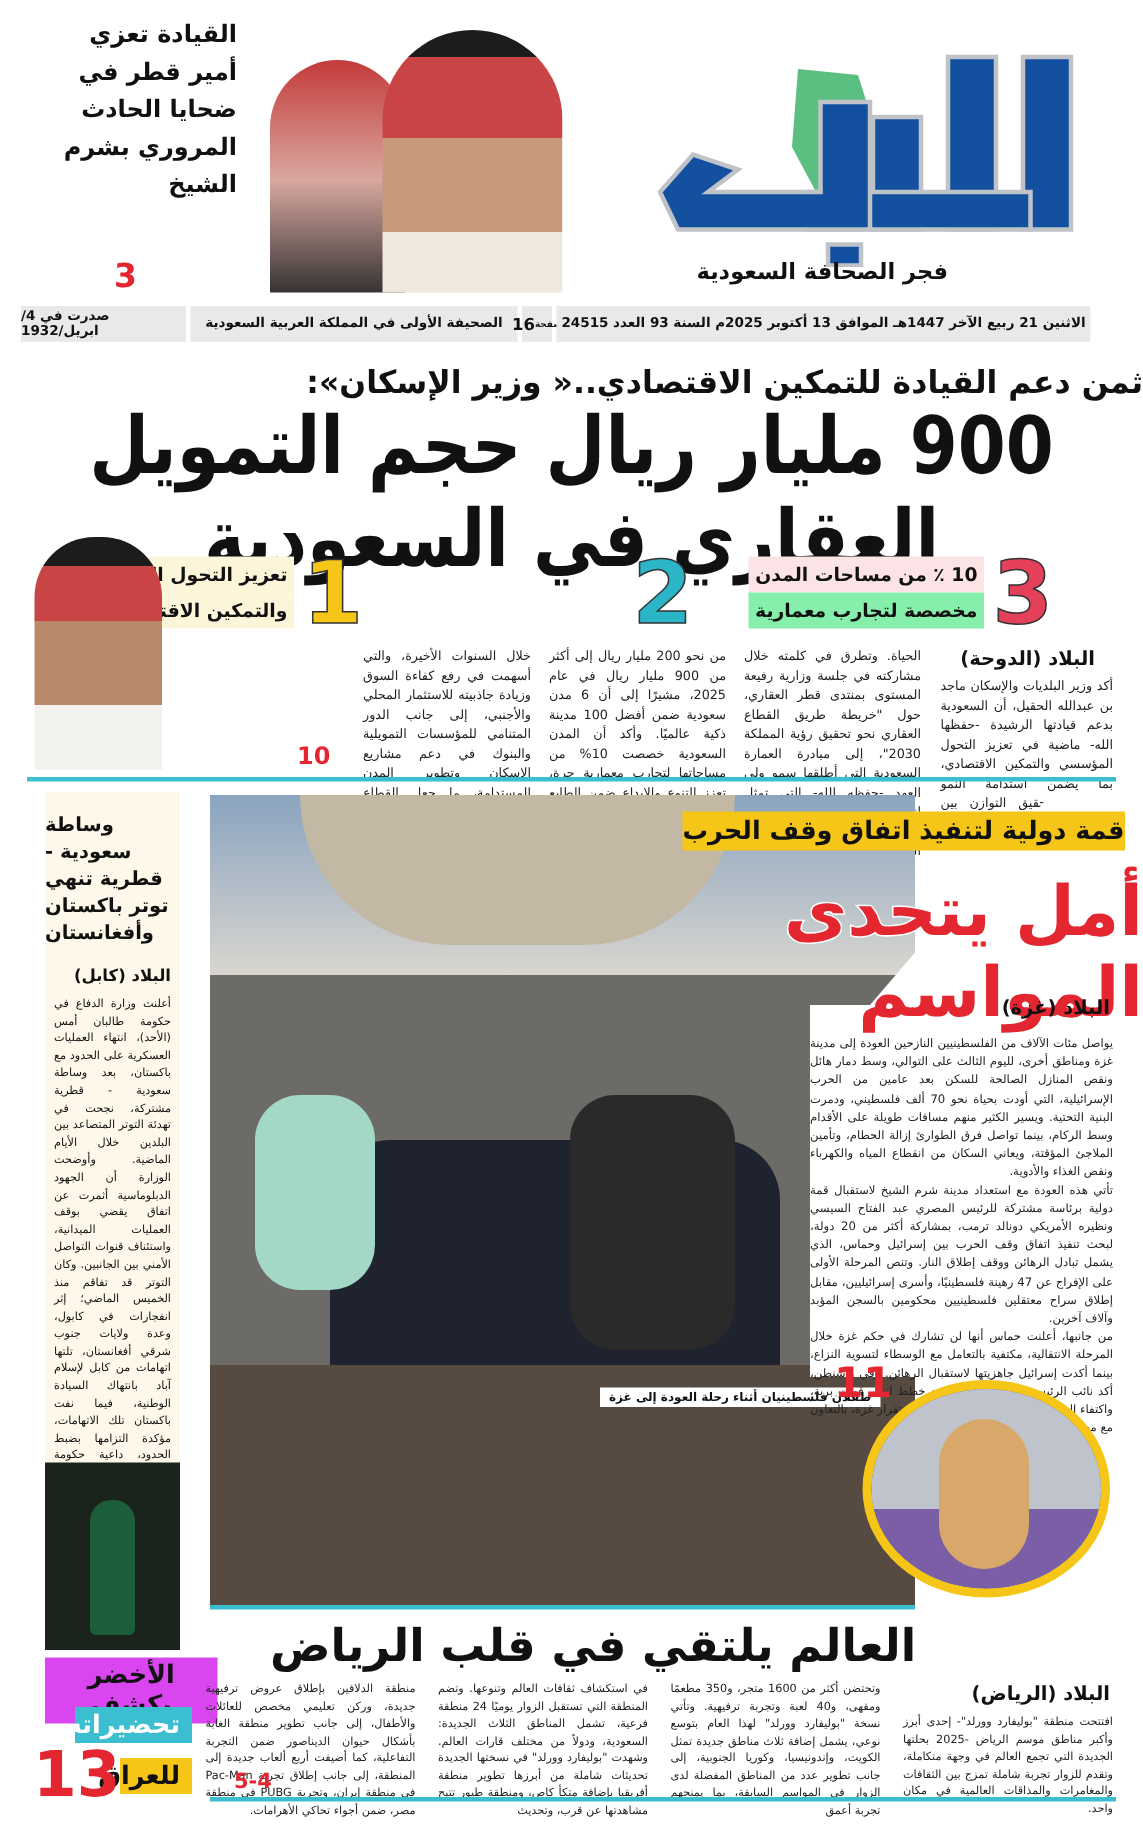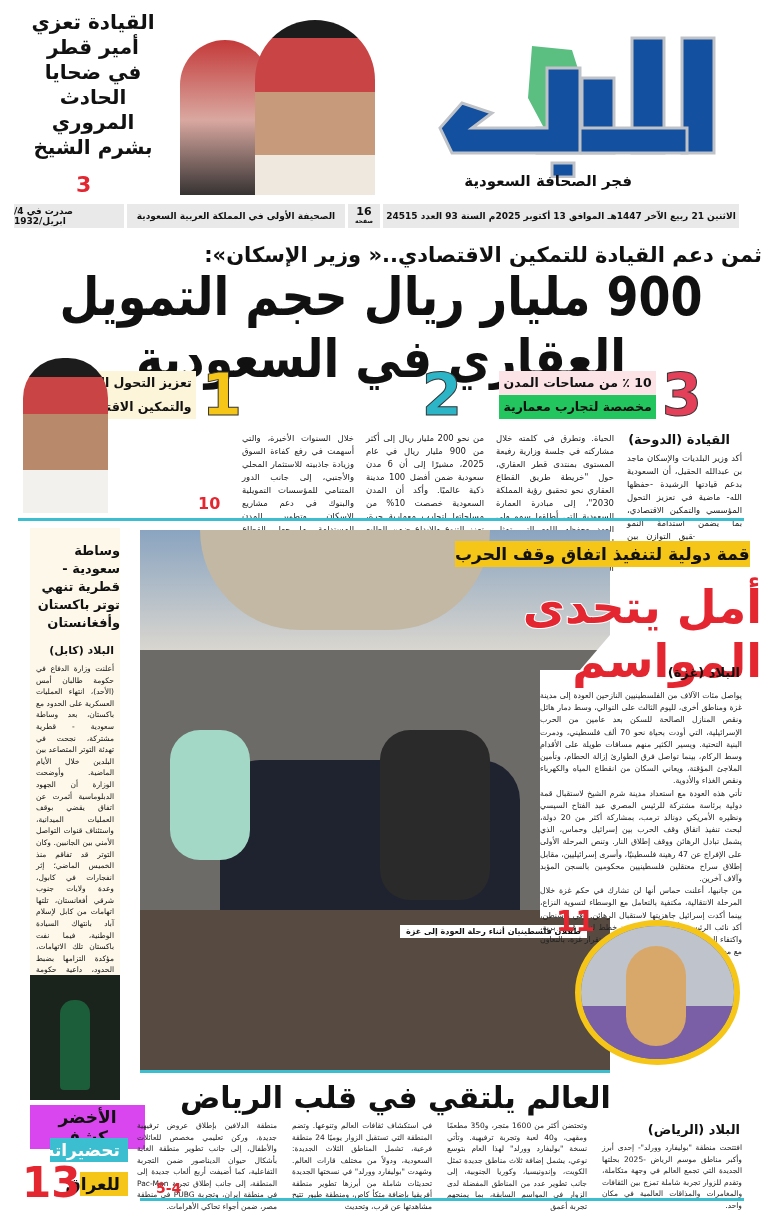--- a/index.html
+++ b/index.html
@@ -1,41 +1,41 @@
 <!DOCTYPE html>
 <html><head>
 <meta charset="utf-8">
 <style>
 *{box-sizing:border-box;margin:0;padding:0}
 body{width:762px;height:1226px;background:#fff;font-family:"DejaVu Sans",sans-serif;direction:rtl;position:relative;overflow:hidden;color:#111}
 .abs{position:absolute}
 
 #logo{right:40px;top:28px;width:290px;height:150px}
 #tagline{right:130px;top:172px;font-size:15px;font-weight:bold;color:#111;direction:rtl}
-#lead-head{left:28px;top:10px;width:130px;font-size:20px;font-weight:bold;line-height:25px;text-align:center;color:#111}
+#lead-head{left:28px;top:10px;width:130px;font-size:16px;font-weight:bold;line-height:25px;color:#111}
 #lead-num{left:76px;top:172px;font-size:22px;font-weight:bold;color:#e3262f}
 #royals{left:170px;top:10px;width:205px;height:185px;overflow:hidden}
 
 #datebar{left:14px;top:204px;width:734px;height:24px;display:flex;direction:ltr;font-size:9px;font-weight:bold}
 .dseg{background:#e9e9e9;height:24px;display:flex;align-items:center;justify-content:center;margin-right:3px}
 
 #kicker{left:0;width:762px;top:243px;font-size:21px;font-weight:bold}
 #mainhead{left:0;width:762px;top:274px;text-align:center;font-size:46px;font-weight:900;letter-spacing:-1px;font-family:"DejaVu Sans",sans-serif;transform:scaleY(1.15)}
 
 .hl{top:365px;height:60px;display:flex;align-items:center;gap:6px}
 .hl-num{font-size:58px;font-weight:900;line-height:1;-webkit-text-stroke:1px #333}
 .hl-text{font-size:12.5px;font-weight:bold;line-height:24px}
 .hl-text span{display:block;padding:0 4px}
 
 .col{font-size:8.5px;line-height:13px;text-align:justify;color:#222}
 .byline{font-size:13px;font-weight:bold;color:#111}
 .rule{height:3px;background:#3bbfd0}
 
 #sidebar{left:30px;top:528px;width:90px;height:480px;background:#fdf8e9}
-#side-head{font-size:13px;font-weight:bold;text-align:right;line-height:18px;padding-top:14px}
+#side-head{font-size:13px;font-weight:bold;text-align:left;line-height:18px;padding-top:14px}
 #side-by{font-size:11px;font-weight:bold;margin:12px 6px 6px}
 #side-body{font-size:7.5px;line-height:11.6px;padding:0 6px;text-align:justify}
 #side-num{font-size:18px;font-weight:bold;color:#e3262f;text-align:center}
 #player{left:30px;top:975px;width:90px;height:125px;background:#1b231d;overflow:hidden}
 
 .sp{position:absolute;font-weight:bold;font-size:17px;padding:2px 8px}
 
 #photo{left:140px;top:530px;width:470px;height:540px;overflow:hidden;background:#6d6b67}
 #kicker2{left:455px;top:541px;background:#f5c518;font-size:17px;font-weight:bold;padding:3px 0}
 #gaza-head{left:330px;top:580px;font-size:46px;font-weight:900;color:#e3262f;-webkit-text-stroke:2px #fff;paint-order:stroke}
@@ -68,53 +68,53 @@
 <div class="abs" id="royals">
   <div style="position:absolute;left:10px;top:30px;width:90px;height:160px;border-radius:45px 45px 0 0;background:linear-gradient(#c43a3a,#d9a8a0 50%,#2b2b2b)"></div>
   <div style="position:absolute;left:85px;top:10px;width:120px;height:180px;border-radius:60px 60px 0 0;background:linear-gradient(#1c1c1c 0 10%,#c94545 10% 40%,#c79a7c 40% 75%,#efe8df 75%)"></div>
 </div>
 <div class="abs" id="lead-head">القيادة تعزي أمير قطر في ضحايا الحادث المروري بشرم الشيخ</div>
 <div class="abs" id="lead-num">3</div>
 
 <div class="abs" id="datebar">
   <div class="dseg" style="width:110px">صدرت في 4/ابريل/1932</div>
   <div class="dseg" style="width:218px">الصحيفة الأولى في المملكة العربية السعودية</div>
-  <div class="dseg" style="width:32px;flex-direction:column;line-height:9px">
+  <div class="dseg" style="width:20px;flex-direction:row;line-height:9px">
     <span style="font-size:11px">16</span>
     <span style="font-size:6px">صفحة</span>
   </div>
   <div class="dseg" style="width:356px;direction:rtl">الاثنين 21 ربيع الآخر 1447هـ الموافق 13 أكتوبر 2025م السنة 93 العدد 24515</div>
 </div>
 
 <div class="abs" id="kicker">ثمن دعم القيادة للتمكين الاقتصادي..« وزير الإسكان»:</div>
 <div class="abs" id="mainhead">900 مليار ريال حجم التمويل العقاري في السعودية</div>
 
 <div class="abs hl" style="right:60px">
   <div class="hl-num" style="color:#e4405a">3</div>
   <div class="hl-text">
     <span style="background:#fbe3e6">10 ٪ من مساحات المدن</span>
-    <span style="background:#22c55e">مخصصة لتجارب معمارية</span>
+    <span style="background:#86efac">مخصصة لتجارب معمارية</span>
   </div>
 </div>
 <div class="abs hl" style="right:300px">
   <div class="hl-num" style="color:#2cb5c6">2</div>
 </div>
 <div class="abs hl" style="right:520px">
   <div class="hl-num" style="color:#f5c518">1</div>
   <div class="hl-text">
     <span style="background:#fdf5d9">تعزيز التحول المؤسسي</span>
     <span style="background:#fdf5d9">والتمكين الاقتصادي</span>
   </div>
 </div>
 
 <div class="abs" style="left:18px;top:358px;width:95px;height:155px;overflow:hidden">
   <div style="position:absolute;left:5px;top:0;width:85px;height:160px;border-radius:40px 40px 0 0;background:linear-gradient(#1c1c1c 0 12%,#c94545 12% 35%,#b88a6b 35% 70%,#f3f1ee 70%)"></div>
 </div>
 
-<div class="abs byline" style="right:32px;top:432px">القيادة (الدوحة)</div>
+<div class="abs byline" style="right:32px;top:432px">البلاد (الدوحة)</div>
 <div class="abs col" style="right:20px;top:452px;width:115px">أكد وزير البلديات والإسكان ماجد بن عبدالله الحقيل، أن السعودية بدعم قيادتها الرشيدة -حفظها الله- ماضية في تعزيز التحول المؤسسي والتمكين الاقتصادي، بما يضمن استدامة النمو العقاري، وتحقيق التوازن بين العرض والطلب، وتحسين جودة</div>
 <div class="abs col" style="right:148px;top:432px;width:118px">الحياة. وتطرق في كلمته خلال مشاركته في جلسة وزارية رفيعة المستوى بمنتدى قطر العقاري، حول "خريطة طريق القطاع العقاري نحو تحقيق رؤية المملكة 2030"، إلى مبادرة العمارة السعودية التي أطلقها سمو ولي العهد -حفظه الله- التي تمثل انتقالاً من البناء المادي إلى بناء الهوية. وكشف الحقيل أن التمويل العقاري في المملكة ارتفع</div>
 <div class="abs col" style="right:278px;top:432px;width:118px">من نحو 200 مليار ريال إلى أكثر من 900 مليار ريال في عام 2025، مشيرًا إلى أن 6 مدن سعودية ضمن أفضل 100 مدينة ذكية عالميًا. وأكد أن المدن السعودية خصصت 10% من مساحاتها لتجارب معمارية حرة، تعزز التنوع والإبداع ضمن الطابع المحلي. يأتي هذا النمو في التمويل العقاري انعكاسًا لنجاح الإصلاحات الاقتصادية والتنظيمية التي تبنتها المملكة</div>
 <div class="abs col" style="right:408px;top:432px;width:112px">خلال السنوات الأخيرة، والتي أسهمت في رفع كفاءة السوق وزيادة جاذبيته للاستثمار المحلي والأجنبي، إلى جانب الدور المتنامي للمؤسسات التمويلية والبنوك في دعم مشاريع الإسكان وتطوير المدن المستدامة، ما جعل القطاع العقاري أحد المحركات الرئيسة للاقتصاد الوطني.</div>
 <div class="abs" style="left:198px;top:494px;font-size:16px;font-weight:bold;color:#e3262f">10</div>
 <div class="abs rule" style="left:18px;top:518px;width:726px"></div>
 
 <div class="abs" id="sidebar">
   <div id="side-head">وساطة سعودية - قطرية تنهي توتر باكستان وأفغانستان</div>
   <div id="side-by">البلاد (كابل)</div>

